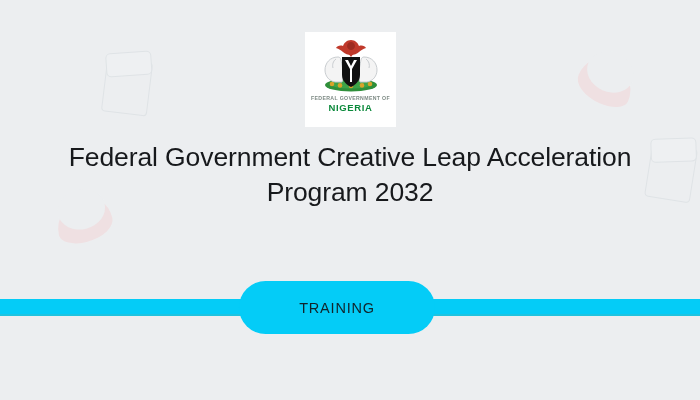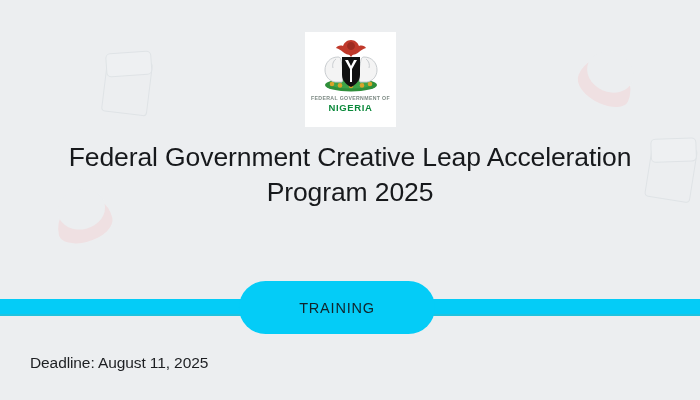--- a/index.html
+++ b/index.html
@@ -202,23 +202,22 @@
       <path d="M27 23 L32 32 L32 45 L34 45 L34 32 L39 23 L36 23 L33 29 L30 23 Z" fill="#ffffff"></path>
 
       <path d="M33 3 C29 3 26 6 25 9 C22 8 19 9 18 11 C21 12 23 13 25 15 C27 17 30 18 33 18 C36 18 39 17 41 15 C43 13 45 12 48 11 C47 9 44 8 41 9 C40 6 37 3 33 3 Z" fill="#c0392b"></path>
       <path d="M33 5 C31 5 29 7 29 9 C29 11 31 13 33 13 C35 13 37 11 37 9 C37 7 35 5 33 5 Z" fill="#9e2b20"></path>
       <path d="M30 16 L33 20 L36 16 Z" fill="#c0392b"></path>
     </svg>
     <div class="logo-line-1">FEDERAL GOVERNMENT OF</div>
     <div class="logo-line-2">NIGERIA</div>
   </div>
 
-  <div id="title">Federal Government Creative Leap Acceleration Program 2025</div>
+  <div id="title">Federal Government Creative Leap Acceleration Program 2032</div>
 
   <div id="cyan-band"></div>
 
   <div id="training-badge">
     <span>TRAINING</span>
   </div>
 
-  <div id="deadline">Deadline: August 11, 2025</div>
 
 </div>
 
 </body></html>

